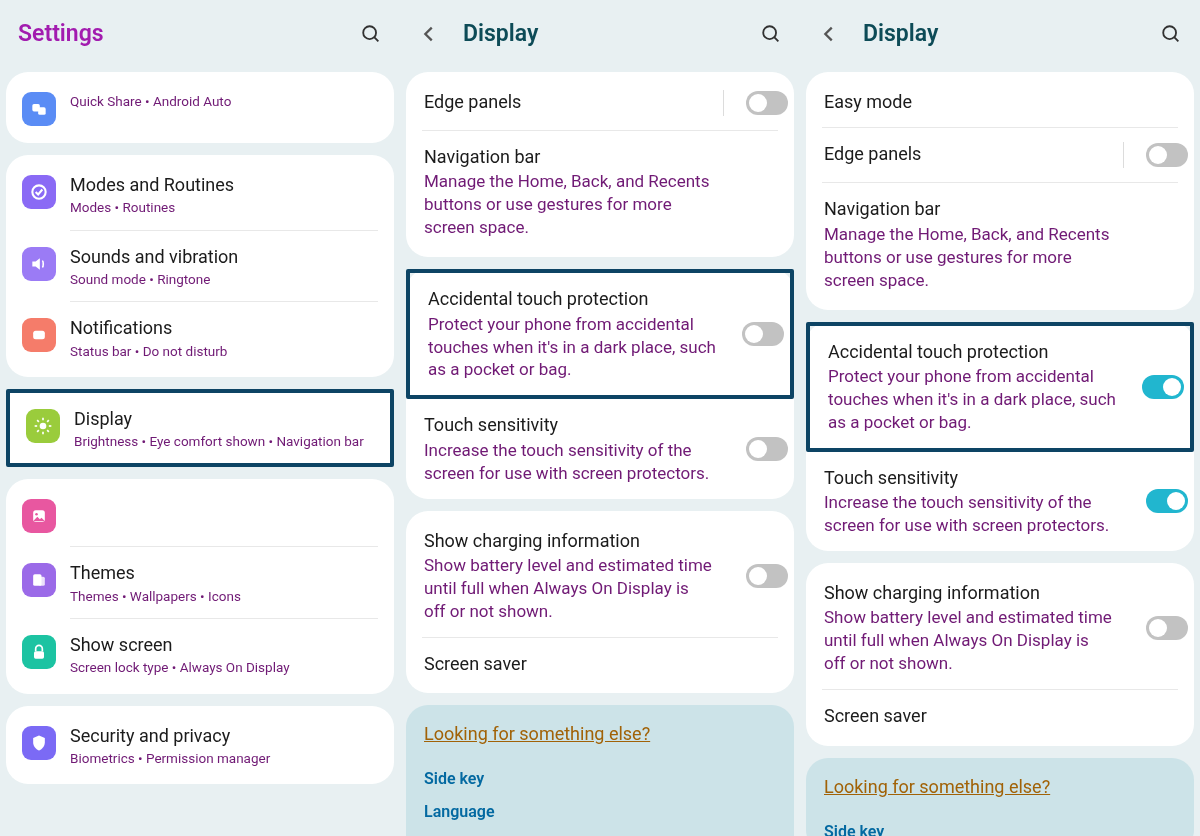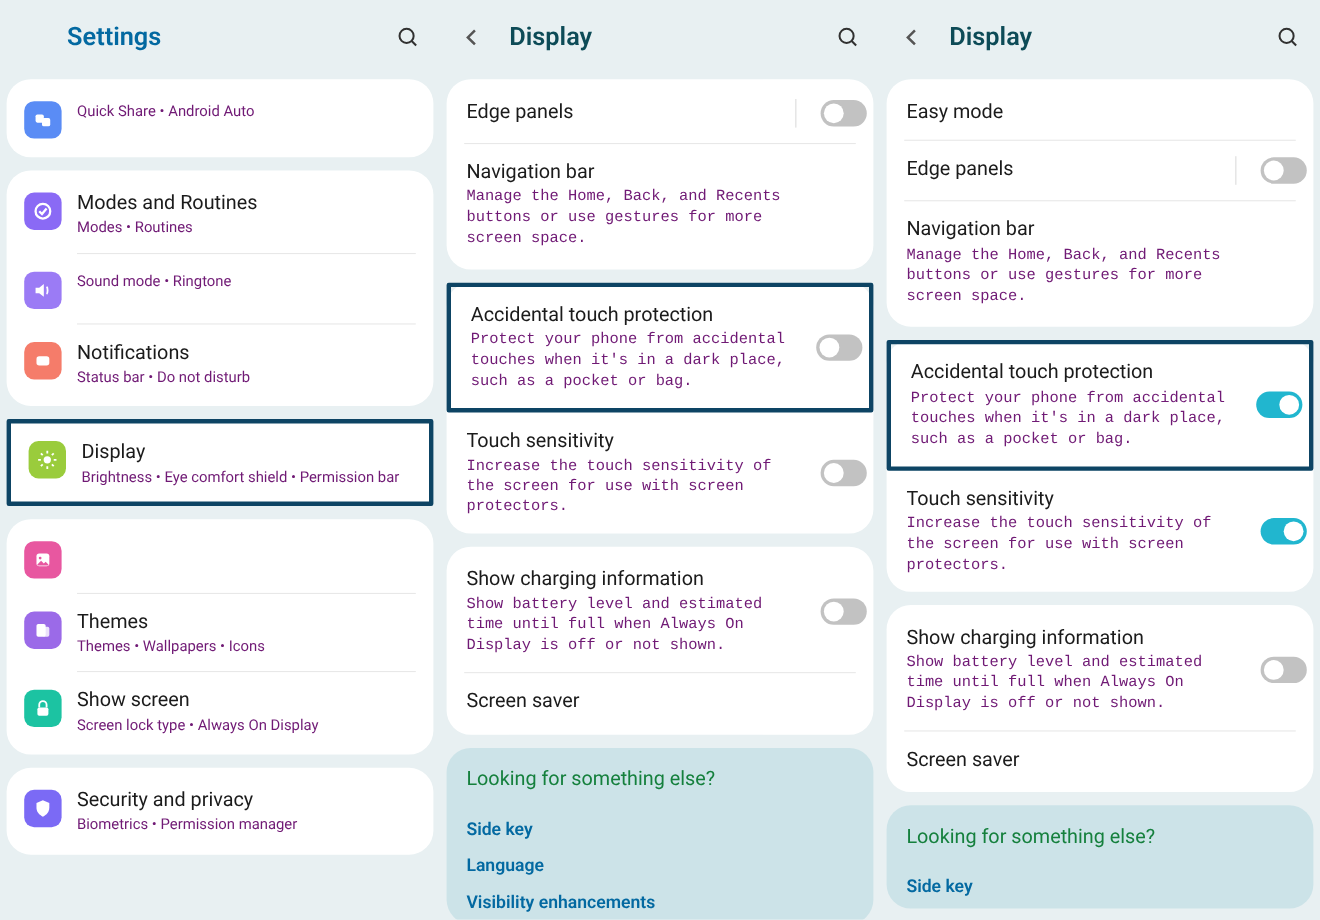--- a/index.html
+++ b/index.html
@@ -19,23 +19,22 @@
     position: relative;
   }
   .header {
     display: flex;
     align-items: center;
     padding: 20px 18px 25px 18px;
   }
   .header-title {
     font-size: 23px;
     font-weight: 600;
-    color: #0369a1;
+    color: #a21caf;
     flex: 1;
-    margin-left: 43px;
   }
   .header .back-btn {
     margin-right: 20px;
   }
   .search-icon, .back-btn {
     width: 22px;
     height: 22px;
     color: #313131;
   }
   .header-with-back .header-title {
@@ -121,31 +120,32 @@
     align-self:center;
     margin: 0 14px 0 4px;
   }
   .d-row {
     display:flex;
     padding: 14px 6px 14px 18px;
     align-items:flex-start;
   }
   .d-row .row-content { flex:1; }
   .d-row .row-title { font-size:18px; }
-  .d-row .row-sub { font-size:14px; max-width: 290px; font-family: Liberation Mono, monospace; }
+  .d-row .row-sub { font-size:17px; max-width: 290px; }
   .looking-card {
     background:#cce3e8;
     border-radius:22px;
     margin: 0 6px 12px 6px;
     padding: 18px 18px 4px 18px;
   }
   .looking-title {
     font-size:18px;
-    color:#15803d;
+    color:#a16207;
     margin-bottom: 18px;
+    text-decoration: underline;
   }
   .looking-link {
     color:#0369a1;
     font-size:16px;
     font-weight:600;
     padding: 7px 0;
     display:block;
   }
   
   .ic-blue{background:#5a8cf5;} .ic-purple{background:#8a6af5;} .ic-purple2{background:#9b7bf5;}
@@ -193,20 +193,21 @@
     </div>
     <div class="divider"></div>
     <div class="row">
       <div class="icon-wrap ic-purple2">
           <svg viewBox="0 0 24 24" fill="#fff">
             <path d="M4 9v6h4l5 4V5L8 9H4z"></path>
             <path d="M16 8c1.5 1 1.5 7 0 8" fill="none" stroke="#fff" stroke-width="2"></path>
           </svg>
         </div>
       <div class="row-content">
+          <div class="row-title">Sounds and vibration</div>
           <div class="row-sub">Sound mode  •  Ringtone</div>
         </div>
     </div>
     <div class="divider"></div>
     <div class="row">
       <div class="icon-wrap ic-coral">
           <svg viewBox="0 0 24 24" fill="#fff">
             <rect x="5" y="7" width="14" height="10" rx="3"></rect>
             <circle cx="9" cy="12" r="1.3"></circle>
             <circle cx="12" cy="12" r="1.3"></circle>
@@ -232,21 +233,21 @@
               <line x1="19" y1="12" x2="22" y2="12"></line>
               <line x1="5" y1="5" x2="7" y2="7"></line>
               <line x1="17" y1="17" x2="19" y2="19"></line>
               <line x1="5" y1="19" x2="7" y2="17"></line>
               <line x1="17" y1="7" x2="19" y2="5"></line>
             </g>
           </svg>
         </div>
       <div class="row-content">
           <div class="row-title">Display</div>
-          <div class="row-sub">Brightness  •  Eye comfort shield  •  Permission bar</div>
+          <div class="row-sub">Brightness  •  Eye comfort shown  •  Navigation bar</div>
         </div>
     </div>
   </div>
 
   <div class="card">
     <div class="row">
       <div class="icon-wrap ic-pink">
           <svg viewBox="0 0 24 24" fill="#fff">
             <rect x="5" y="5" width="14" height="14" rx="3"></rect>
             <circle cx="9" cy="10" r="1.5" fill="#e857a0"></circle>

